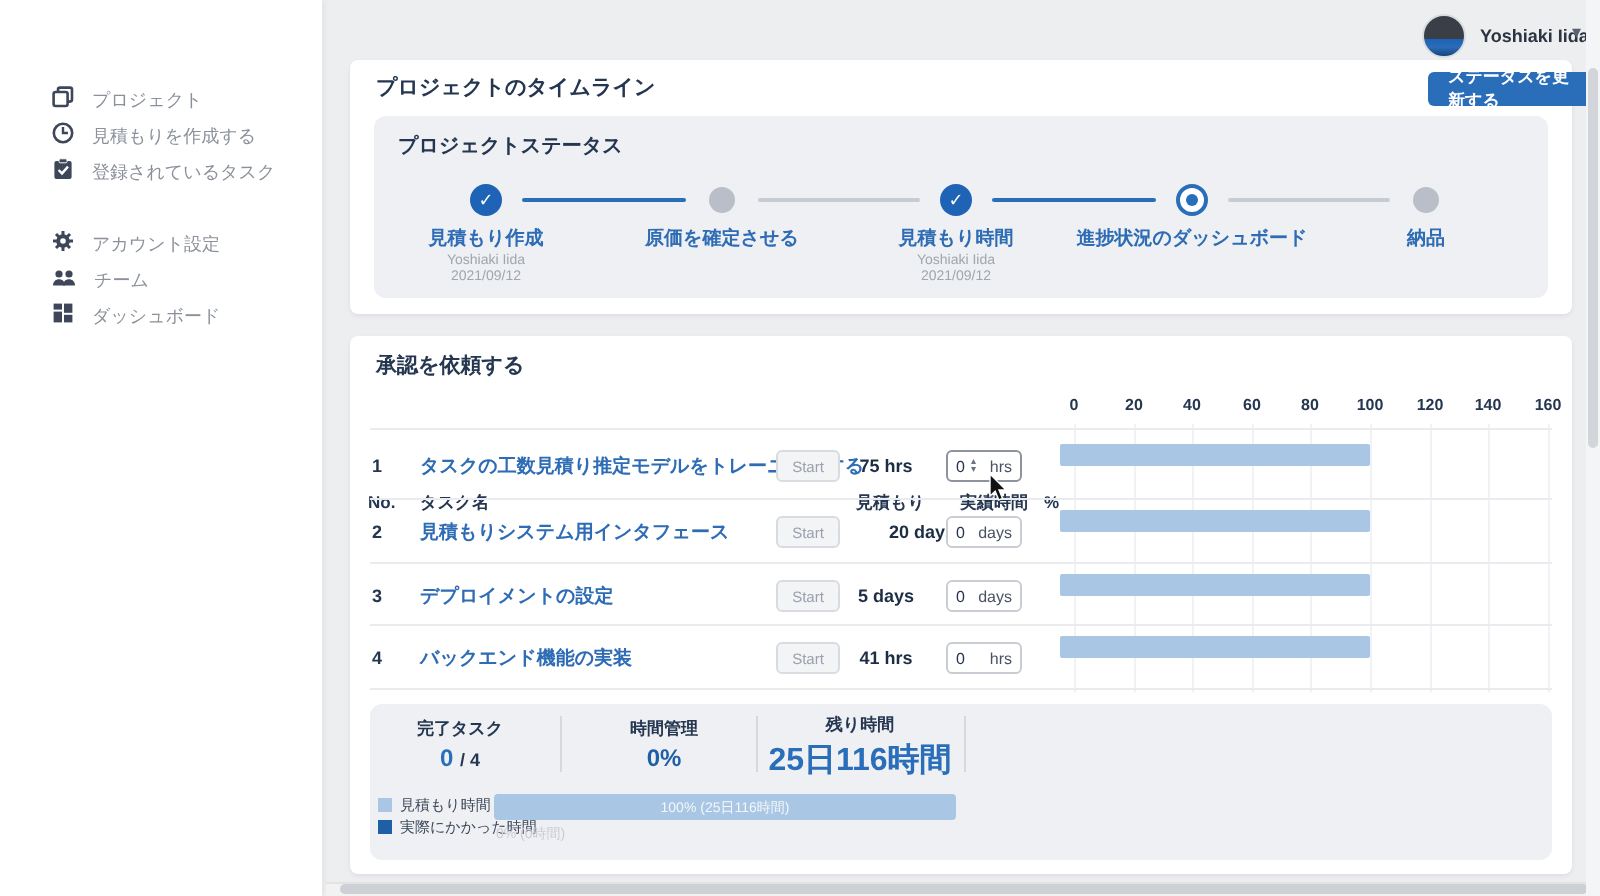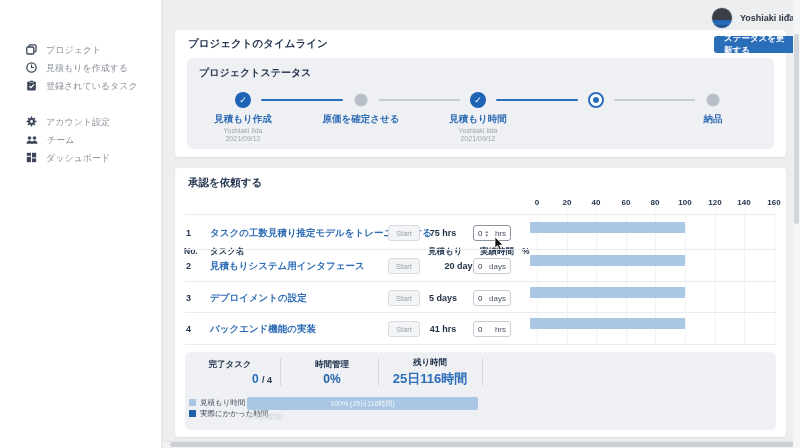--- a/index.html
+++ b/index.html
@@ -183,20 +183,21 @@
     </div>
   <div class="abs step-label" style="left:478px;">見積もり時間</div>
   <div class="abs step-meta" style="left:478px;">
     <div>Yoshiaki Iida</div>
     <div>2021/09/12</div>
   </div>
 
   <div class="abs step-node node-current" style="left:596px;top:100px;">
       <span class="dot"></span>
     </div>
+  <div class="abs step-label" style="left:596px;">進捗状況のダッシュボード</div>
 
   <div class="abs step-node node-pending" style="left:713px;top:100px;"></div>
   <div class="abs step-label" style="left:713px;">納品</div>
 
   <div class="abs card card2"></div>
   <div class="abs card-title" style="left:188px;top:176px;">承認を依頼する</div>
 
   <div class="abs th" style="left:184px;top:198px;">No.</div>
   <div class="abs th" style="left:210px;top:198px;">タスク名</div>
   <div class="abs th" style="left:428px;top:198px;">見積もり</div>
@@ -273,30 +274,30 @@
   <div class="abs bar" style="left: 530px; top: 318px; width: 155px;"></div>
 
   <div class="abs cursor-svg">
     <svg width="11" height="14" viewBox="0 0 11 14">
         <path d="M1 0 L1 11 L3.6 8.6 L5.4 13 L7.3 12.2 L5.5 8 L9 8 Z" fill="#111" stroke="#fff" stroke-width="0.7"></path>
       </svg>
   </div>
 
   <div class="abs summary-box"></div>
   <div class="abs stat-label" style="left:230px;top:359px;">完了タスク</div>
-  <div class="abs stat-value" style="left:230px;top:372px;font-size:12px;margin-left:32px;">
+  <div class="abs stat-value" style="left:230px;top:372px;font-size:12px;">
     <span style="color:#2a6db9;">0</span>
     <span style="color:#253650;font-size:9px;">/ 4</span>
   </div>
   <div class="abs stat-divider" style="left:280px;"></div>
   <div class="abs stat-label" style="left:332px;top:359px;">時間管理</div>
   <div class="abs stat-value" style="left:332px;top:372px;font-size:12px;color:#1f5fa8;">0%</div>
   <div class="abs stat-divider" style="left:378px;"></div>
   <div class="abs stat-label" style="left:430px;top:357px;">残り時間</div>
-  <div class="abs stat-value" style="left:430px;top:370px;font-size:13px;color:#2a6db9;">25日116時間</div>
+  <div class="abs stat-value" style="left:430px;top:370px;font-size:16px;color:#2a6db9;">25日116時間</div>
   <div class="abs stat-divider" style="left:482px;"></div>
 
   <div class="abs legend-sq" style="left:189px;top:399px;background:#a9c7e4;"></div>
   <div class="abs legend-label" style="left:200px;top:398px;">見積もり時間</div>
   <div class="abs legend-sq" style="left:189px;top:410px;background:#1f5fa8;"></div>
   <div class="abs legend-label" style="left:200px;top:409px;">実際にかかった時間</div>
   <div class="abs summary-bar">
     <span>100% (25日116時間)</span>
   </div>
   <div class="abs faint-text" style="left:248px;top:412px;">0% (0時間)</div>

